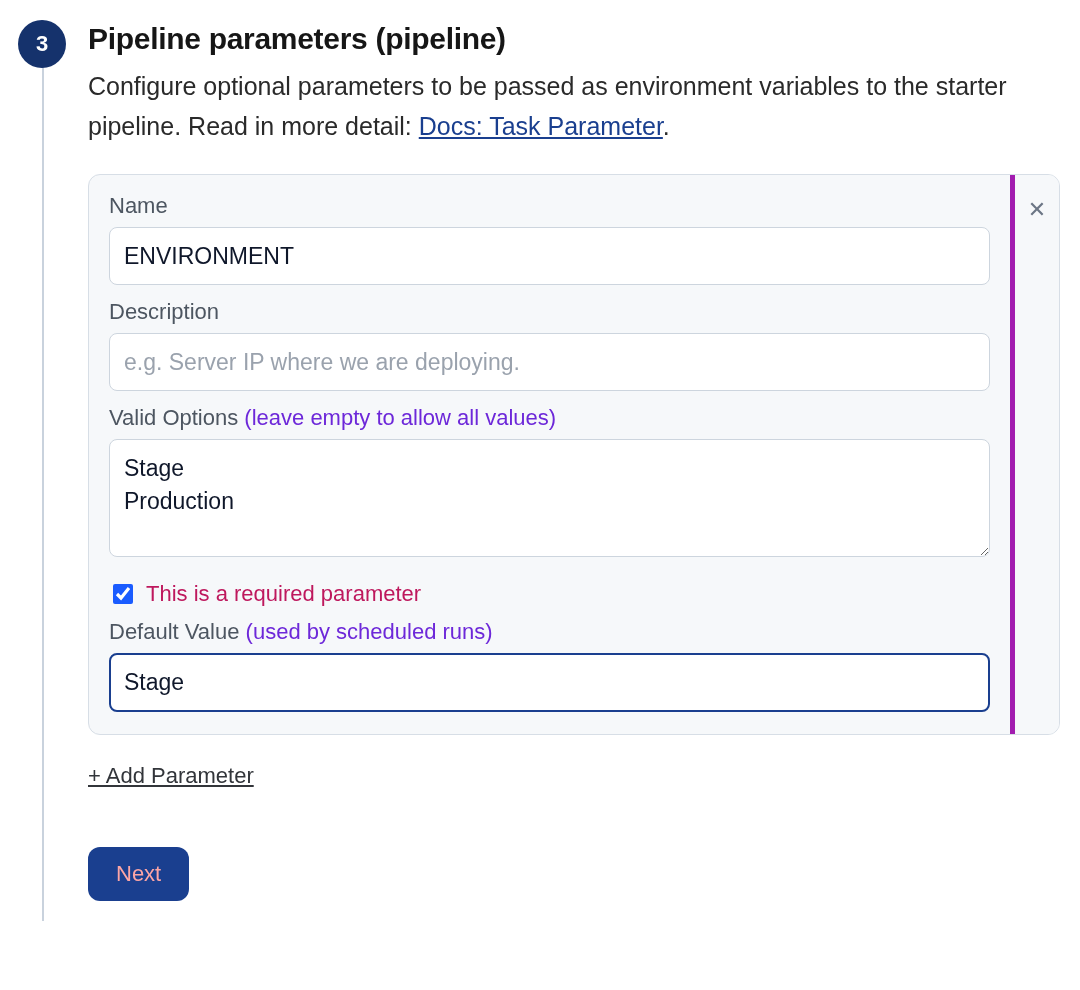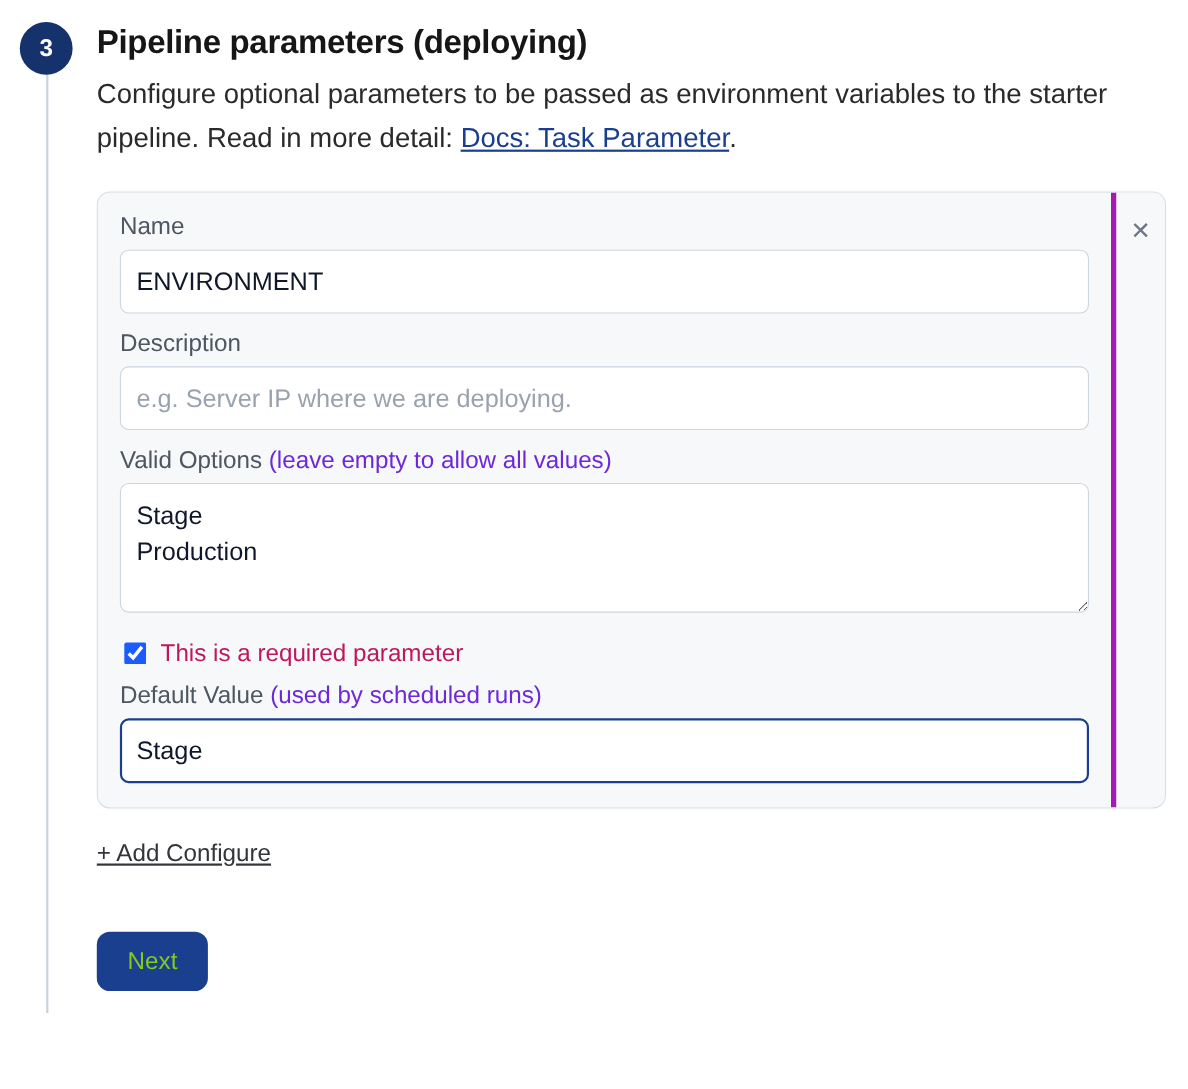--- a/index.html
+++ b/index.html
@@ -148,41 +148,41 @@
     font-size: 22px;
     color: #32353a;
     text-decoration: underline;
     margin: 10px 0 0 0;
     cursor: pointer;
   }
 
   .next-btn {
     margin-top: 58px;
     background: #1a3f8f;
-    color: #84cc16;
+    color: #fca5a5;
     border: none;
     border-radius: 12px;
     padding: 14px 28px;
     font-size: 22px;
     font-weight: 500;
     cursor: pointer;
   }
 </style>
 </head>
 <body>
 
 <div class="wrap">
   <div class="rail">
     <div class="step-badge">
       <span>3</span>
     </div>
   </div>
 
   <div class="main">
-    <h1 class="title">Pipeline parameters (deploying)</h1>
+    <h1 class="title">Pipeline parameters (pipeline)</h1>
     <p class="desc">
       <span>Configure optional parameters to be passed as environment variables to the starter pipeline. Read in more detail: </span>
       <a href="#" class="inline-link">Docs: Task Parameter</a><span>.</span>
     </p>
 
     <div class="card-outer">
       <div class="card-inner">
 
         <div class="field">
           <div class="label">Name</div>
@@ -213,19 +213,19 @@
           </div>
           <input class="text focus-outline" type="text" value="Stage" style="">
         </div>
 
       </div>
       <div class="card-close">
         <span>✕</span>
       </div>
     </div>
 
-    <a class="add-link">+ Add Configure</a>
+    <a class="add-link">+ Add Parameter</a>
 
     <div>
       <button class="next-btn">Next</button>
     </div>
   </div>
 </div>
 
 </body></html>

